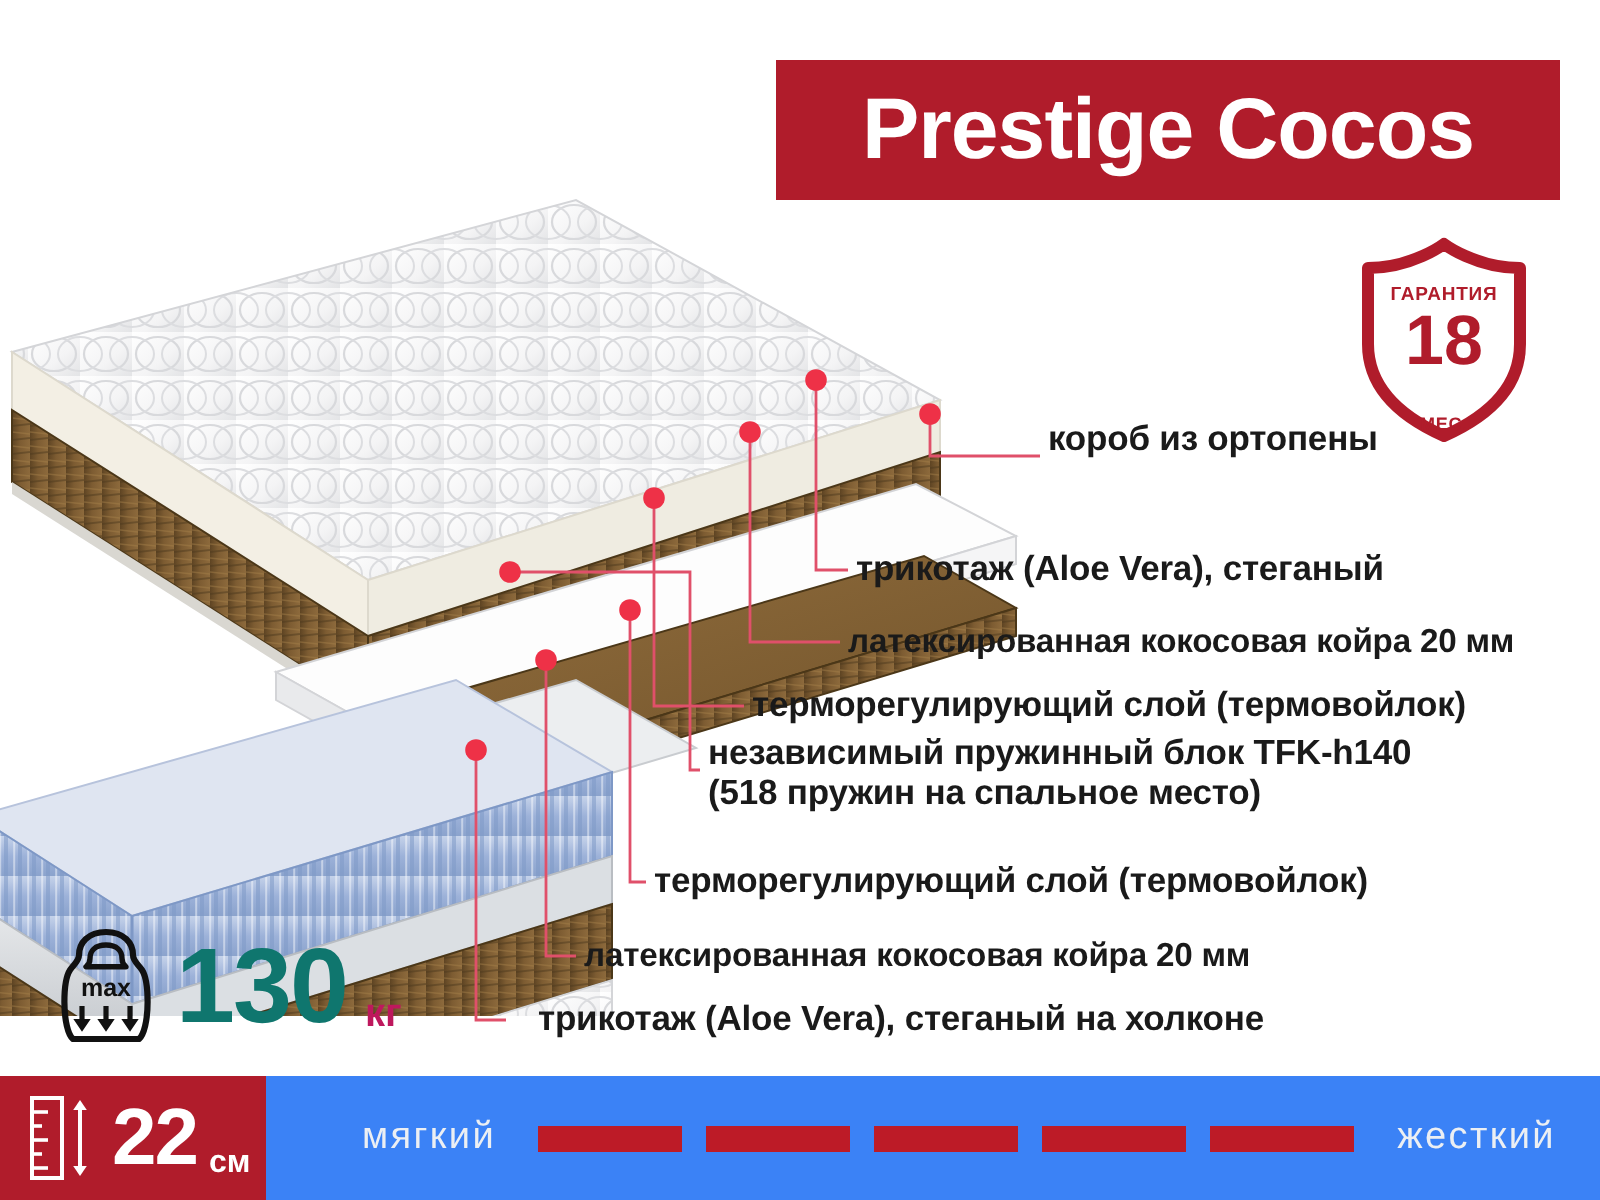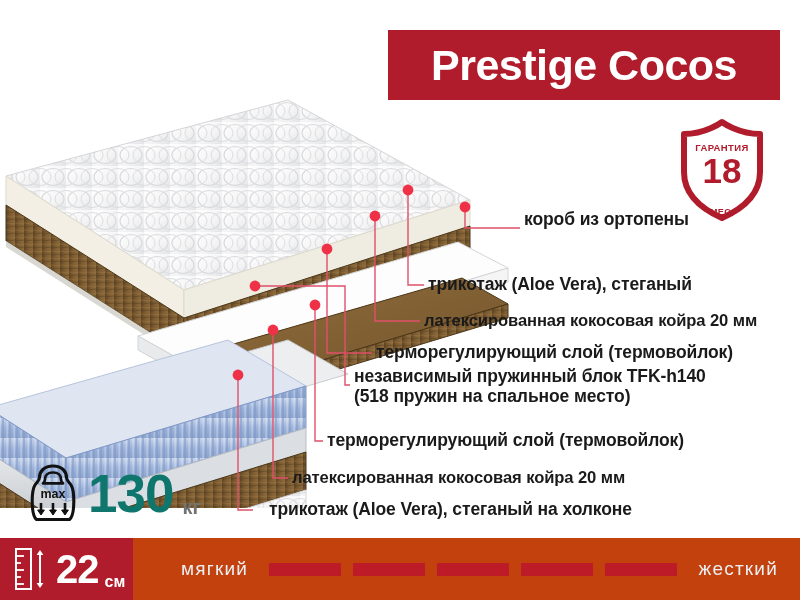--- a/index.html
+++ b/index.html
@@ -45,29 +45,29 @@
     white-space:nowrap;line-height:1.12;letter-spacing:-0.1px;
     text-align:left;
   }
   .lbl.thin{font-weight:600;font-size:16.6px;}
   .lbl.two{line-height:1.13;}
 
   
   .weight{position:absolute;left:30px;top:460px;height:66px;display:flex;align-items:center;}
   .kb-icon{width:46px;height:60px;}
   .w-num{font-size:53px;font-weight:bold;color:#0f766e;line-height:1;margin-left:12px;letter-spacing:-1px;}
-  .w-unit{font-size:20px;font-weight:bold;color:#737373;margin-left:9px;align-self:flex-end;margin-bottom:7px;}
+  .w-unit{font-size:20px;font-weight:bold;color:#be185d;margin-left:9px;align-self:flex-end;margin-bottom:7px;}
 
   
   .bottombar{position:absolute;left:0;top:538px;width:800px;height:62px;display:flex;}
   .bb-red{width:133px;height:62px;background:#b01c2b;display:flex;align-items:center;box-sizing:border-box;padding-left:14px;}
   .ruler-icon{width:34px;height:44px;flex:0 0 auto;}
   .bb-num{color:#fff;font-size:40px;font-weight:bold;line-height:1;margin-left:8px;letter-spacing:-1px;}
   .bb-unit{color:#fff;font-size:16px;font-weight:bold;margin-left:6px;align-self:flex-end;margin-bottom:9px;}
-  .bb-dark{flex:1;height:62px;background:#c2410c;display:flex;align-items:center;box-sizing:border-box;padding:0 22px 0 48px;}
+  .bb-dark{flex:1;height:62px;background:#3b82f6;display:flex;align-items:center;box-sizing:border-box;padding:0 22px 0 48px;}
   .bb-soft,.bb-hard{color:#eceff3;font-size:19px;letter-spacing:1.2px;white-space:nowrap;}
   .scale{flex:1;display:flex;align-items:center;justify-content:center;gap:12px;margin:0 14px;}
   .seg{width:72px;height:13px;background:#bd1b27;}
 </style>
 </head>
 <body>
 
 <div id="root">
 
   <div class="mattress">

